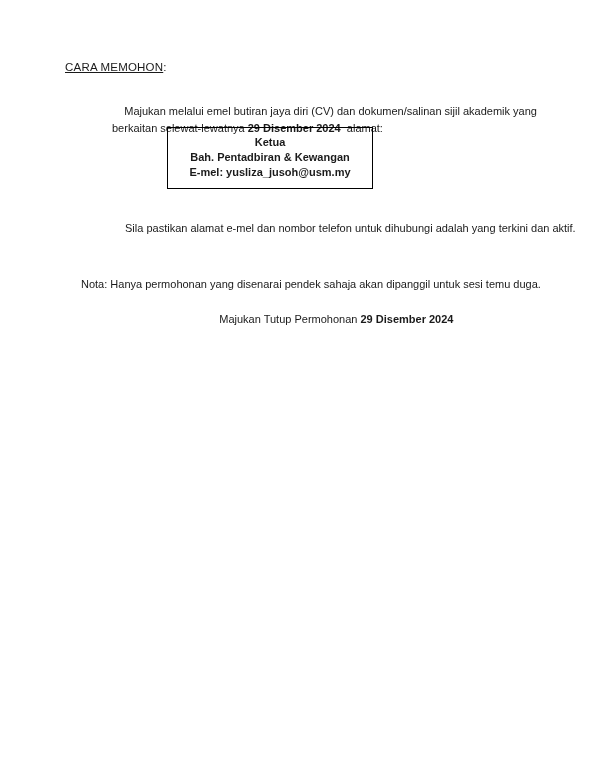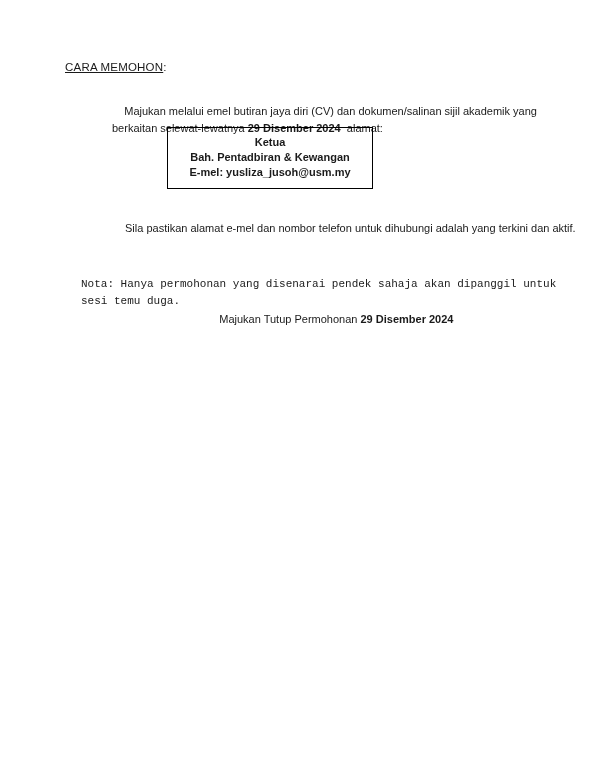--- a/index.html
+++ b/index.html
@@ -49,21 +49,20 @@
   .email-note {
     left: 112px;
     top: 220px;
     width: 470px;
     margin-left: 13px;
   }
   .footnote-line1 {
     left: 81px;
     top: 276px;
     width: 500px;
-    font-family: Liberation Mono, monospace;
   }
   .footnote-line2 {
     left: 207px;
     top: 294px;
     white-space: pre-wrap;
   }
 </style>
 </head>
 <body>
 

